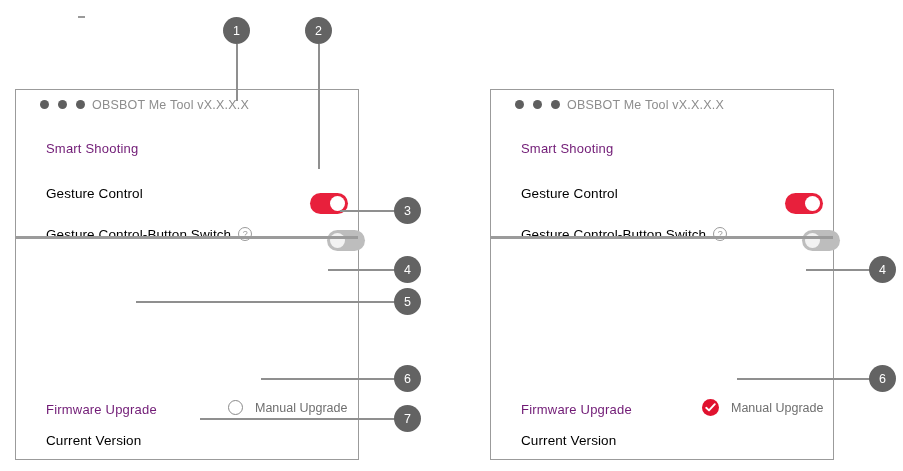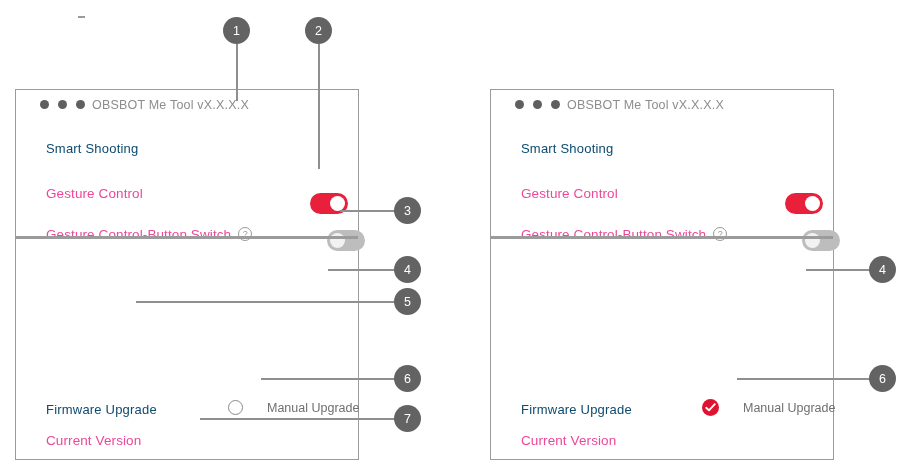--- a/index.html
+++ b/index.html
@@ -66,33 +66,33 @@
     position: relative;
     padding: 0 0 0 21px;
   }
   .section-divider {
     height: 3px;
     background: #9b9b9b;
     margin: 0;
   }
   .section-title {
     font-size: 13px;
-    color: #0c4a6e;
+    color: #701a75;
     letter-spacing: .2px;
   }
 
   .row {
     position: relative;
     display: flex;
     align-items: center;
     height: 24px;
   }
   .row-label {
     font-size: 13.5px;
-    color: #ec4899;
+    color: #000000;
     letter-spacing: .1px;
     white-space: nowrap;
   }
 
   
   .help-icon {
     display: inline-flex;
     align-items: center;
     justify-content: center;
     width: 14px;
@@ -125,21 +125,21 @@
   .toggle.on  { background: #e8203c; }
   .toggle.on .knob  { right: 3px; }
   .toggle.off { background: #bdbdbd; }
   .toggle.off .knob { left: 3px; background: #f2f2f2; }
 
   
   .manual-wrap {
     position: absolute;
     display: flex;
     align-items: center;
-    gap: 24px;
+    gap: 12px;
     text-align: right;
   }
   .radio-empty {
     width: 15px;
     height: 15px;
     border: 1.5px solid #8a8a8a;
     border-radius: 50%;
     box-sizing: border-box;
   }
   .radio-checked {

